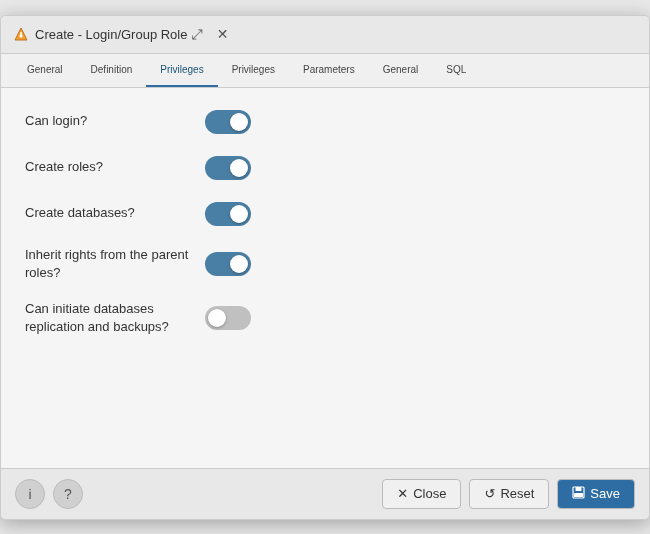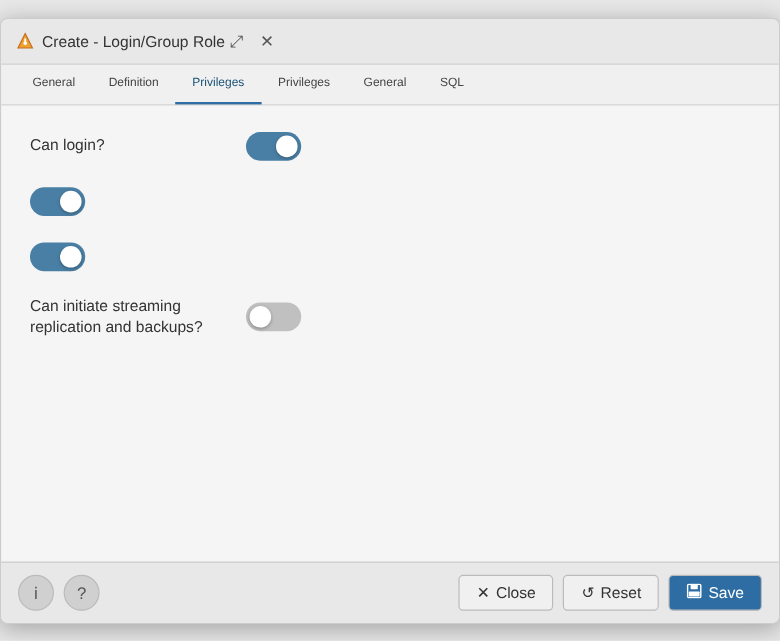--- a/index.html
+++ b/index.html
@@ -195,49 +195,60 @@
       <button class="title-btn">⤢</button>
       <button class="title-btn">✕</button>
     </div>
   </div>
 
   <div class="tabs">
   <div class="tab">General</div>
       <div class="tab">Definition</div>
       <div class="tab active">Privileges</div>
       <div class="tab">Privileges</div>
+      <div class="tab">Parameters</div>
       <div class="tab">General</div>
       <div class="tab">SQL</div>
     </div>
 
   <div class="content">
   <div class="privilege-row">
         <div class="privilege-label">Can login?</div>
         <div class="toggle-switch">
           <div class="toggle-track on">
             <div class="toggle-thumb"></div>
           </div>
         </div>
       </div>
       <div class="privilege-row">
-        <div class="toggle-switch">
-          <div class="toggle-track on">
-            <div class="toggle-thumb"></div>
-          </div>
-        </div>
-      </div>
-      <div class="privilege-row">
-        <div class="toggle-switch">
-          <div class="toggle-track on">
-            <div class="toggle-thumb"></div>
-          </div>
-        </div>
-      </div>
-      <div class="privilege-row">
-        <div class="privilege-label">Can initiate streaming replication and backups?</div>
+        <div class="privilege-label">Create roles?</div>
+        <div class="toggle-switch">
+          <div class="toggle-track on">
+            <div class="toggle-thumb"></div>
+          </div>
+        </div>
+      </div>
+      <div class="privilege-row">
+        <div class="privilege-label">Create databases?</div>
+        <div class="toggle-switch">
+          <div class="toggle-track on">
+            <div class="toggle-thumb"></div>
+          </div>
+        </div>
+      </div>
+      <div class="privilege-row">
+        <div class="privilege-label">Inherit rights from the parent roles?</div>
+        <div class="toggle-switch">
+          <div class="toggle-track on">
+            <div class="toggle-thumb"></div>
+          </div>
+        </div>
+      </div>
+      <div class="privilege-row">
+        <div class="privilege-label">Can initiate databases replication and backups?</div>
         <div class="toggle-switch">
           <div class="toggle-track off">
             <div class="toggle-thumb"></div>
           </div>
         </div>
       </div>
     </div>
 
   <div class="footer">
     <div class="footer-left">

